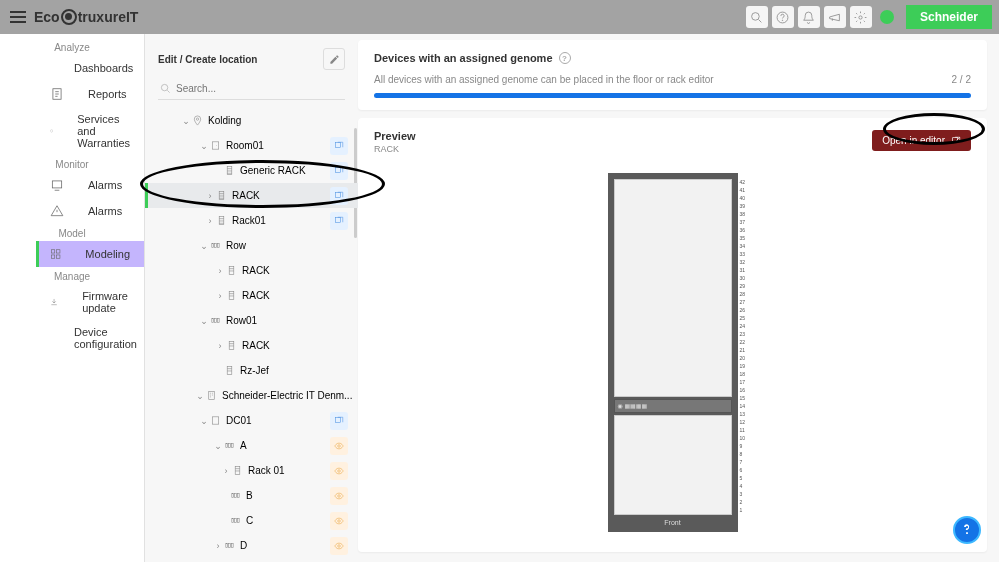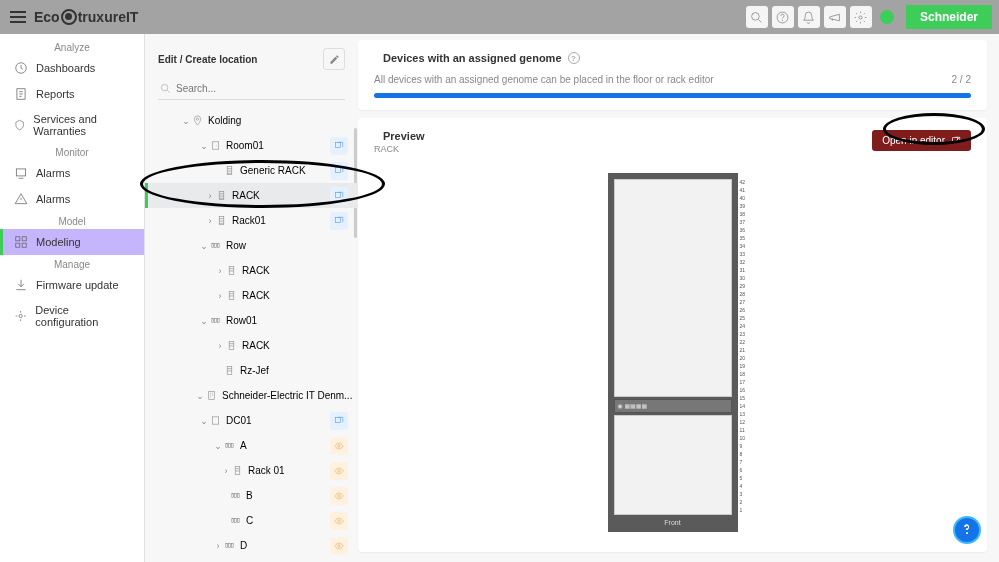--- a/index.html
+++ b/index.html
@@ -15,21 +15,21 @@
 .logo-swirl::after { content: ""; position: absolute; width: 7px; height: 7px; background: #333; border-radius: 50%; top: 2px; left: 2px; }
 .topbar-right { display: flex; align-items: center; gap: 4px; }
 .topbar-icon { width: 22px; height: 22px; display: flex; align-items: center; justify-content: center; cursor: pointer; color: #888; background: #f5f5f5; border-radius: 3px; }
 .topbar-icon svg { width: 13px; height: 13px; stroke: currentColor; fill: none; stroke-width: 1.5; }
 .user-dot { width: 14px; height: 14px; background: #3dcd58; border-radius: 50%; margin: 0 4px; }
 .brand-badge { background: #3dcd58; color: #fff; padding: 5px 14px; font-weight: 600; font-size: 12px; margin-left: 4px; }
 
 
 .sidebar { position: absolute; left: 0; top: 34px; bottom: 0; width: 145px; background: #fff; border-right: 1px solid #e1e1e1; padding-top: 4px; }
 .nav-section { font-size: 10px; color: #888; padding: 4px 14px 2px; text-align: center; }
-.nav-item { display: flex; align-items: center; gap: 8px; padding: 6px 14px; font-size: 11px; color: #333; cursor: pointer; }
+.nav-item { display: flex; align-items: center; gap: 24px; padding: 6px 14px; font-size: 11px; color: #333; cursor: pointer; margin-left: 36px; }
 .nav-item.active { background: #c4b5fd; border-left: 3px solid #3dcd58; padding-left: 11px; font-weight: 500; }
 .nav-item svg { width: 14px; height: 14px; stroke: #666; fill: none; stroke-width: 1.3; }
 
 
 .main { position: absolute; left: 145px; top: 34px; right: 0; bottom: 0; display: flex; }
 
 
 .tree-panel { width: 213px; padding: 6px 0 0 0; }
 .tree-header { display: flex; align-items: center; justify-content: space-between; padding: 8px 13px; }
 .tree-title { font-size: 10px; font-weight: 600; color: #333; }
@@ -50,21 +50,21 @@
 .tree-row .action-btn.blue svg { stroke: #4a90e2; }
 .tree-row .action-btn.orange svg { stroke: #e8a23a; }
 .chev { width: 10px; text-align: center; color: #888; font-size: 9px; }
 .ticon { width: 12px; height: 12px; display: inline-flex; align-items: center; justify-content: center; }
 .ticon svg { width: 11px; height: 11px; stroke: #888; fill: none; stroke-width: 1.3; }
 .scroll-ind { position:absolute; right:1px; width:3px; background:#ccc; border-radius:2px; }
 
 
 .content { flex: 1; padding: 6px 12px 10px 0; display: flex; flex-direction: column; gap: 8px; }
 .card { background: #fff; border-radius: 4px; padding: 12px 16px; box-shadow: 0 1px 2px rgba(0,0,0,0.05); }
-.card-title { font-size: 11px; font-weight: 600; color: #333; display: flex; align-items: flex-start; gap: 6px; margin-left: 9px; }
+.card-title { font-size: 11px; font-weight: 600; color: #333; display: flex; align-items: flex-start; gap: 6px; }
 .card-title .info { width: 12px; height: 12px; border: 1px solid #aaa; border-radius: 50%; display: inline-flex; align-items: center; justify-content: center; font-size: 8px; color: #aaa; }
 .card-desc-row { display: flex; align-items: center; justify-content: space-between; margin-top: 10px; font-size: 10px; color: #888; }
 .progress { height: 5px; background: #e8eaec; border-radius: 3px; margin-top: 8px; overflow: hidden; }
 .progress-fill { height: 100%; background: #1473e6; width: 100%; }
 
 .preview-card { flex: 1; display: flex; flex-direction: column; }
 .preview-head { display: flex; justify-content: space-between; align-items: flex-start; }
 .preview-sub { font-size: 9px; color: #888; margin-top: 2px; }
 .open-btn { background: #7f1d1d; color: #fff; border: none; border-radius: 3px; padding: 5px 10px; font-size: 10px; display: flex; align-items: center; gap: 6px; cursor: pointer; }
 .open-btn svg { width: 10px; height: 10px; stroke: #fff; fill: none; stroke-width: 1.6; }

